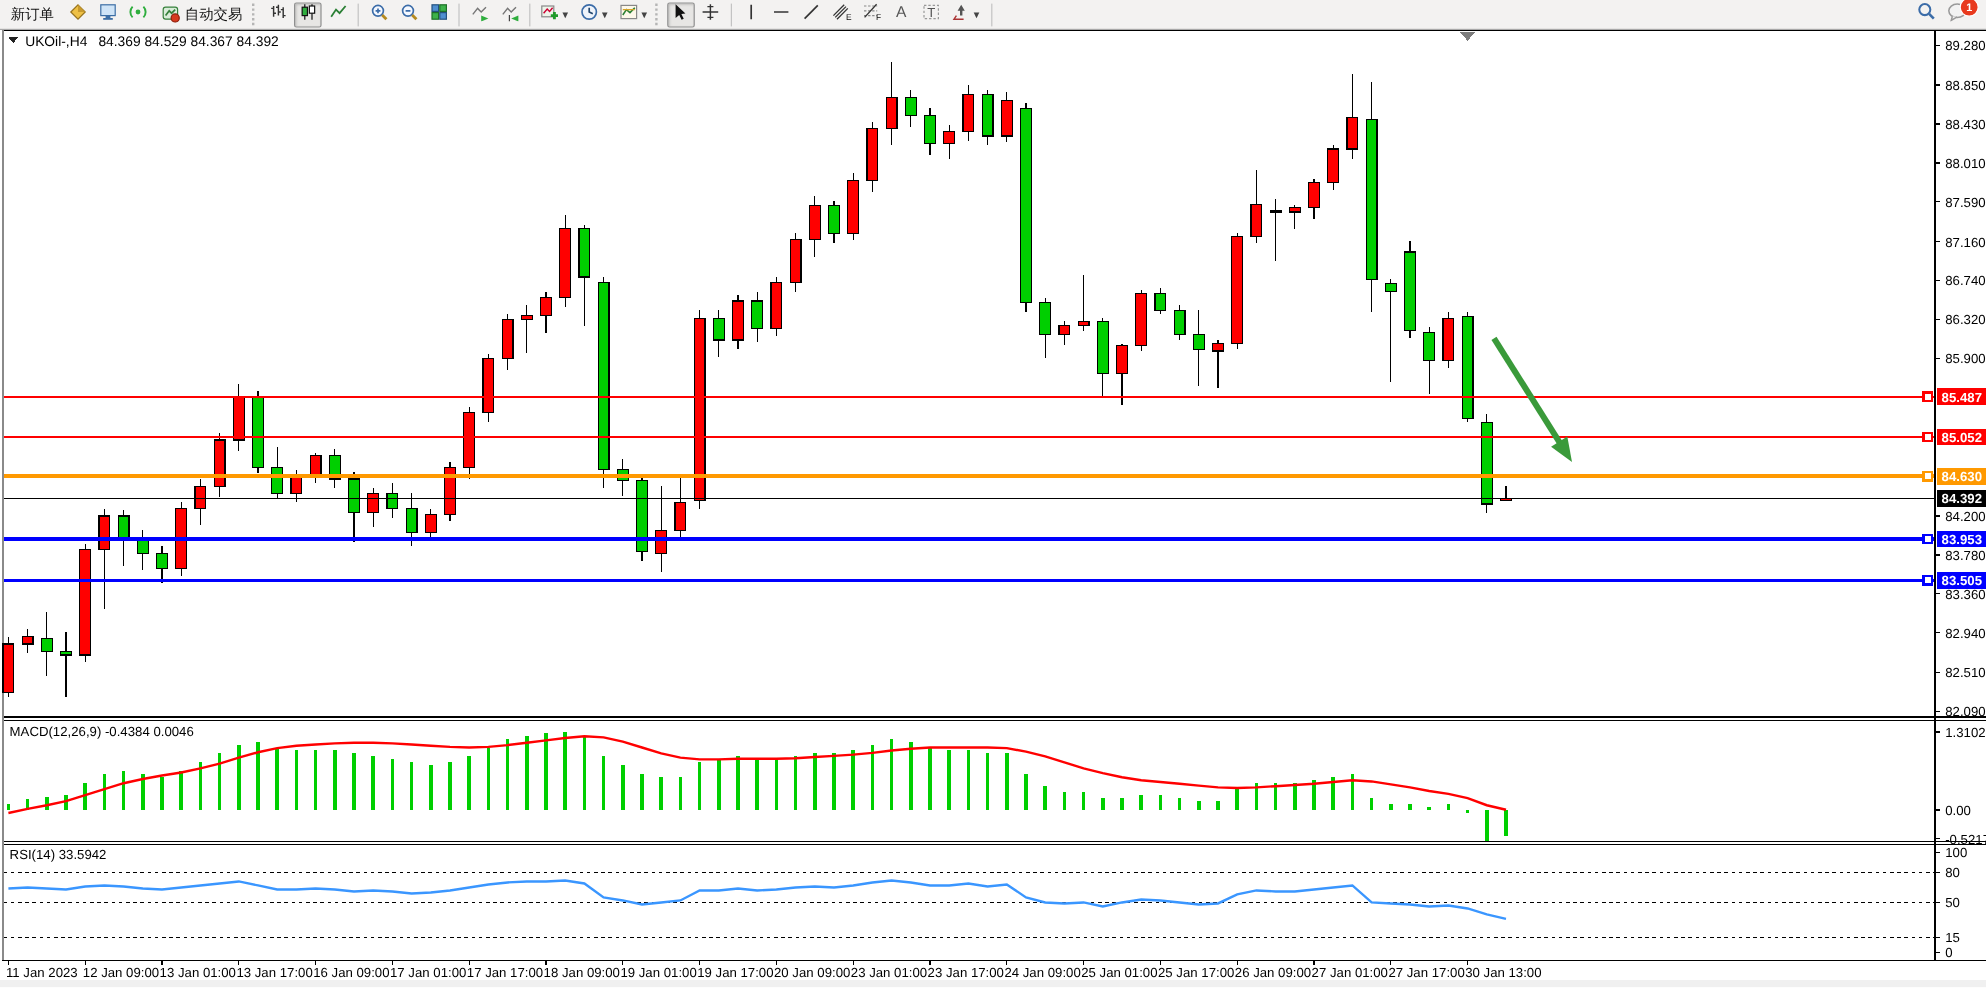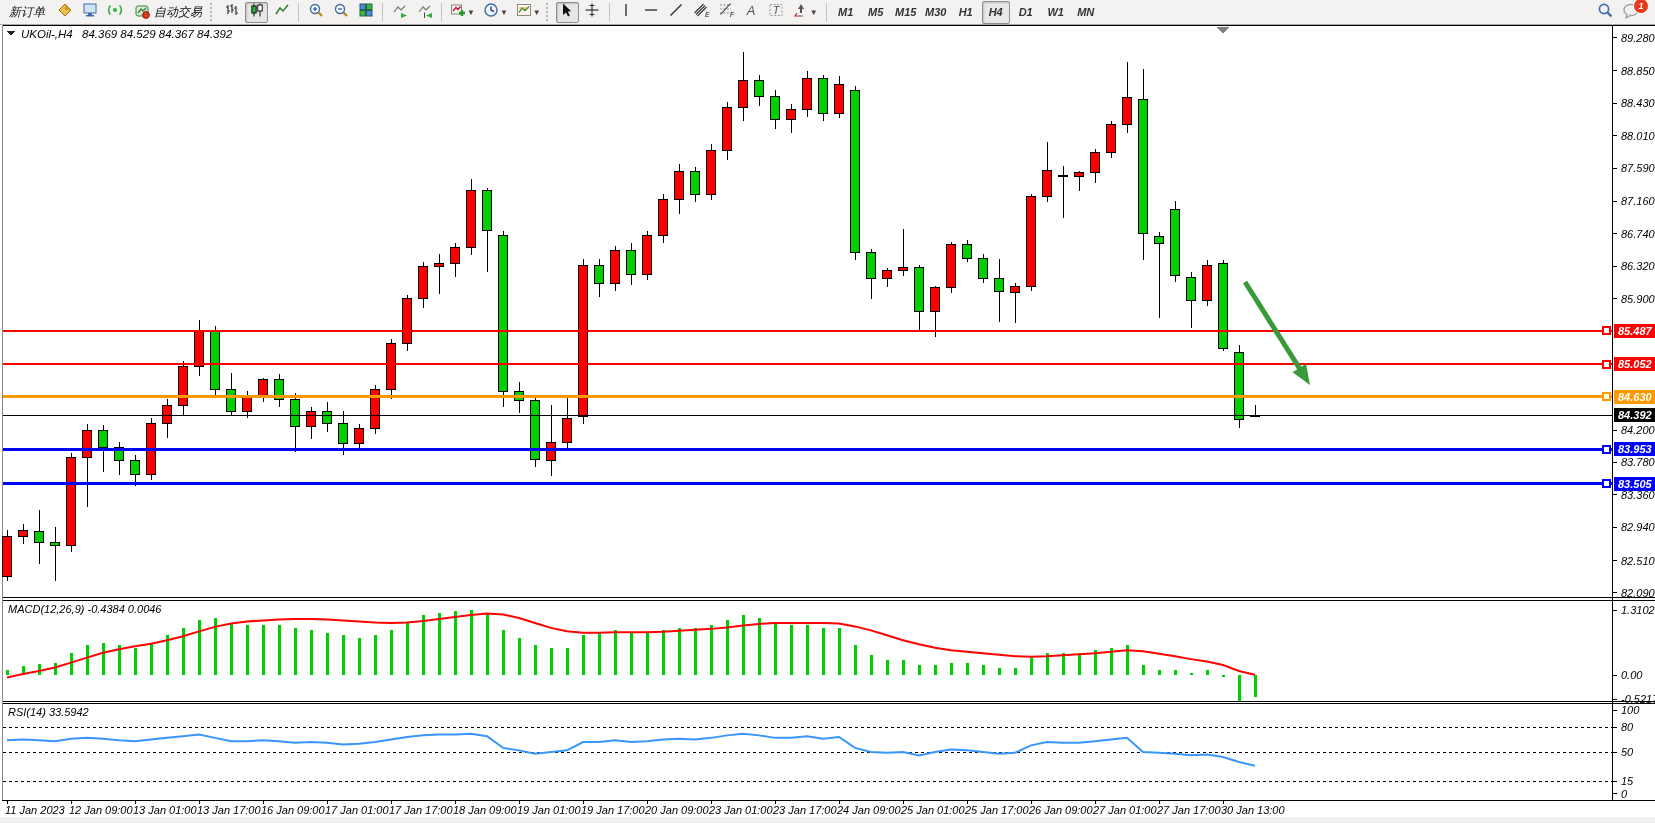--- a/index.html
+++ b/index.html
@@ -1,16 +1,16 @@
 <!DOCTYPE html>
 <html><head>
 <meta charset="utf-8">
 <style>
   html,body{margin:0;padding:0;background:#fff;font-family:"Liberation Sans",sans-serif;}
-  #app{position:relative;width:1655px;height:823px;overflow:hidden;background:#fff;font-style:italic;}
+  #app{position:relative;width:1655px;height:823px;overflow:hidden;background:#fff;}
   
   #toolbar{position:absolute;top:0;left:0;width:1655px;height:25px;background:#f3f2f1;
            border-bottom:1px solid #a8a8a8;display:flex;align-items:center;padding:0 2px;box-sizing:border-box;}
   .tbtn{height:21px;min-width:23px;display:flex;align-items:center;justify-content:center;
         border:1px solid transparent;border-radius:2px;margin:0 1px;cursor:default;background:transparent;padding:0 2px;box-sizing:border-box;}
   .tbtn.pressed{border:1px solid #8f8f8f;background:#e7e6e4;box-shadow:inset 1px 1px 2px rgba(0,0,0,.18);}
   .tbtn.textbtn{padding:0 5px;font-size:12px;color:#111;gap:4px;}
   .sep{width:1px;height:19px;background:#c3c3c3;margin:0 4px;}
   .handle{width:4px;height:18px;border-left:2px dotted #b5b5b5;margin:0 3px 0 1px;}
   .caret{font-size:8px;color:#444;margin-left:1px;}
@@ -208,31 +208,20 @@
     </div>
     <div class="tbtn">
       <span><svg width="16" height="16">
             <path d="M8,2 L11,7 H9 V11 H7 V7 H5 Z" fill="#555"></path>
             <path d="M4,11 l-2,3 h8" fill="none" stroke="#a33" stroke-width="1.2"></path>
           </svg></span>
       <span class="caret">▼</span>
     </div>
 
     <div class="sep"></div>
-    <div id="tf-group" style="display:flex;align-items:center;">
-        <div class="tfbtn">M1</div>
-        <div class="tfbtn">M5</div>
-        <div class="tfbtn">M15</div>
-        <div class="tfbtn">M30</div>
-        <div class="tfbtn">H1</div>
-        <div class="tfbtn active">H4</div>
-        <div class="tfbtn">D1</div>
-        <div class="tfbtn">W1</div>
-        <div class="tfbtn">MN</div>
-      </div>
 
     <div id="tb-right">
       <div class="tbtn">
         <span><svg width="17" height="17">
               <circle cx="7" cy="7" r="4.6" fill="none" stroke="#3b6ca8" stroke-width="1.7"></circle>
               <line x1="10.6" y1="10.6" x2="14.5" y2="14.5" stroke="#3b6ca8" stroke-width="2.2"></line>
             </svg></span>
       </div>
       <div class="tbtn" style="position:relative;margin-right:4px;">
         <span><svg width="18" height="17">

